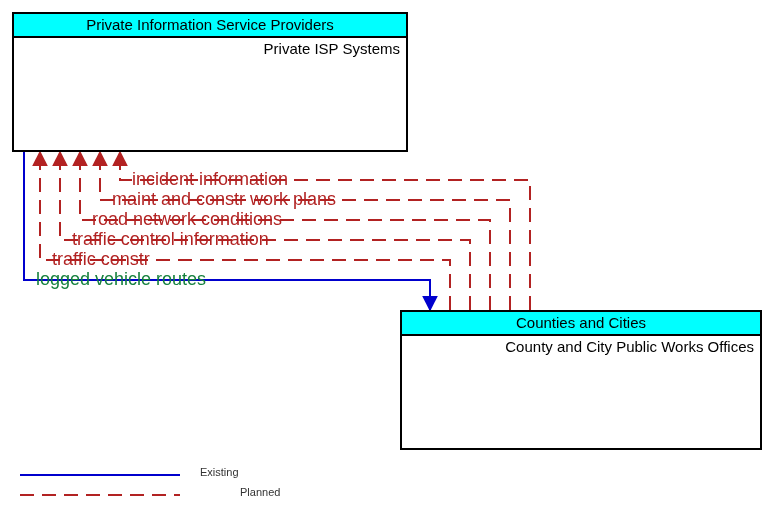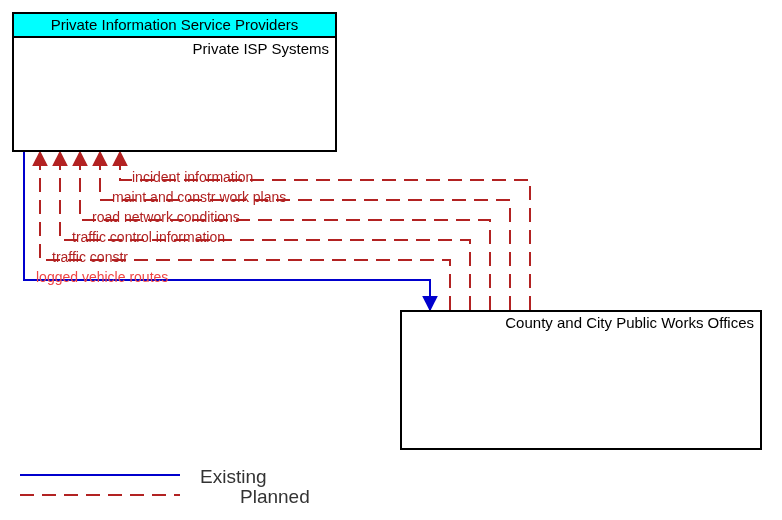--- a/index.html
+++ b/index.html
@@ -40,30 +40,30 @@
     padding: 2px 6px 3px 6px;
     box-sizing: border-box;
   }
   .box .body {
     text-align: right;
     padding: 2px 6px;
   }
 
   .flow-label {
     position: absolute;
-    font-size: 14px;
+    font-size: 18px;
     white-space: nowrap;
   }
   .flow-label.red { color: #b22222; }
-  .flow-label.blue { color: #ef4444; }
+  .flow-label.blue { color: #15803d; }
 
   
   .legend-text {
     position: absolute;
-    font-size: 19px;
+    font-size: 11px;
     color: #333;
   }
 </style>
 </head>
 <body>
 
 <div class="stage">
 
   <svg class="wires" viewBox="0 0 782 520">
     <defs>
@@ -98,26 +98,27 @@
         <path d="M 24 152
          L 24 280
          L 430 280
          L 430 310" fill="none" stroke="#0000cd" stroke-width="2" marker-end="url(#arrow-blue)"></path>
       </g>
 
     <line x1="20" y1="475" x2="180" y2="475" stroke="#0000cd" stroke-width="2"></line>
     <line x1="20" y1="495" x2="180" y2="495" stroke="#b22222" stroke-width="2" stroke-dasharray="14 8"></line>
   </svg>
 
-  <div class="box" style="left:12px; top:12px; width:325px; height:140px;">
+  <div class="box" style="left:12px; top:12px; width:396px; height:140px;">
     <div class="title">Private Information Service Providers</div>
     <div class="body">Private ISP Systems</div>
   </div>
 
   <div class="box" style="left:400px; top:310px; width:362px; height:140px;">
+    <div class="title">Counties and Cities</div>
     <div class="body">County and City Public Works Offices</div>
   </div>
 
   <div id="flow-labels">
       <div class="flow-label red" style="left: 132px; top: 169px;">incident information</div>
       <div class="flow-label red" style="left: 112px; top: 189px;">maint and constr work plans</div>
       <div class="flow-label red" style="left: 92px; top: 209px;">road network conditions</div>
       <div class="flow-label red" style="left: 72px; top: 229px;">traffic control information</div>
       <div class="flow-label red" style="left: 52px; top: 249px;">traffic constr</div>
       <div class="flow-label blue" style="left: 36px; top: 269px;">logged vehicle routes</div>

